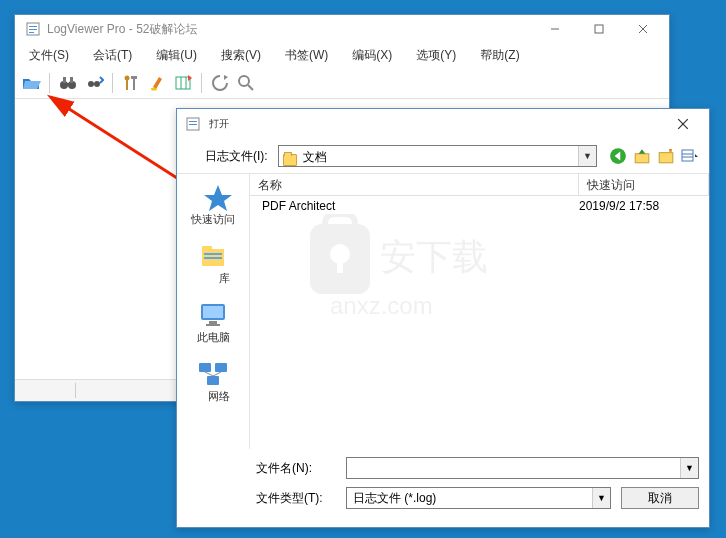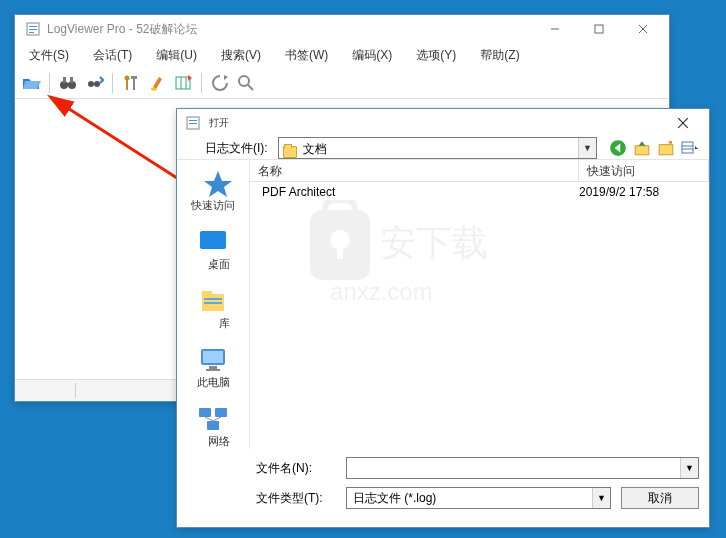--- a/index.html
+++ b/index.html
@@ -245,28 +245,20 @@
         <span class="pic">
             <svg viewBox="0 0 34 30">
               <path d="M17 3 L21 13 L31 13 L23 19 L26 29 L17 23 L8 29 L11 19 L3 13 L13 13 Z" fill="#3b8bd4"></path>
             </svg>
           </span>
         <span>快速访问</span>
       </div>
       <div class="place">
         <span class="pic">
             <svg viewBox="0 0 34 30">
-              <rect x="4" y="4" width="26" height="18" fill="#1e88e5" rx="2"></rect>
-            </svg>
-          </span>
-        <span>桌面</span>
-      </div>
-      <div class="place">
-        <span class="pic">
-            <svg viewBox="0 0 34 30">
               <rect x="6" y="8" width="22" height="17" fill="#ffd768"></rect>
               <rect x="6" y="5" width="10" height="5" fill="#ffd768"></rect>
               <rect x="8" y="12" width="18" height="2" fill="#5aa9e6"></rect>
               <rect x="8" y="16" width="18" height="2" fill="#5aa9e6"></rect>
             </svg>
           </span>
         <span>库</span>
       </div>
       <div class="place">
         <span class="pic">

